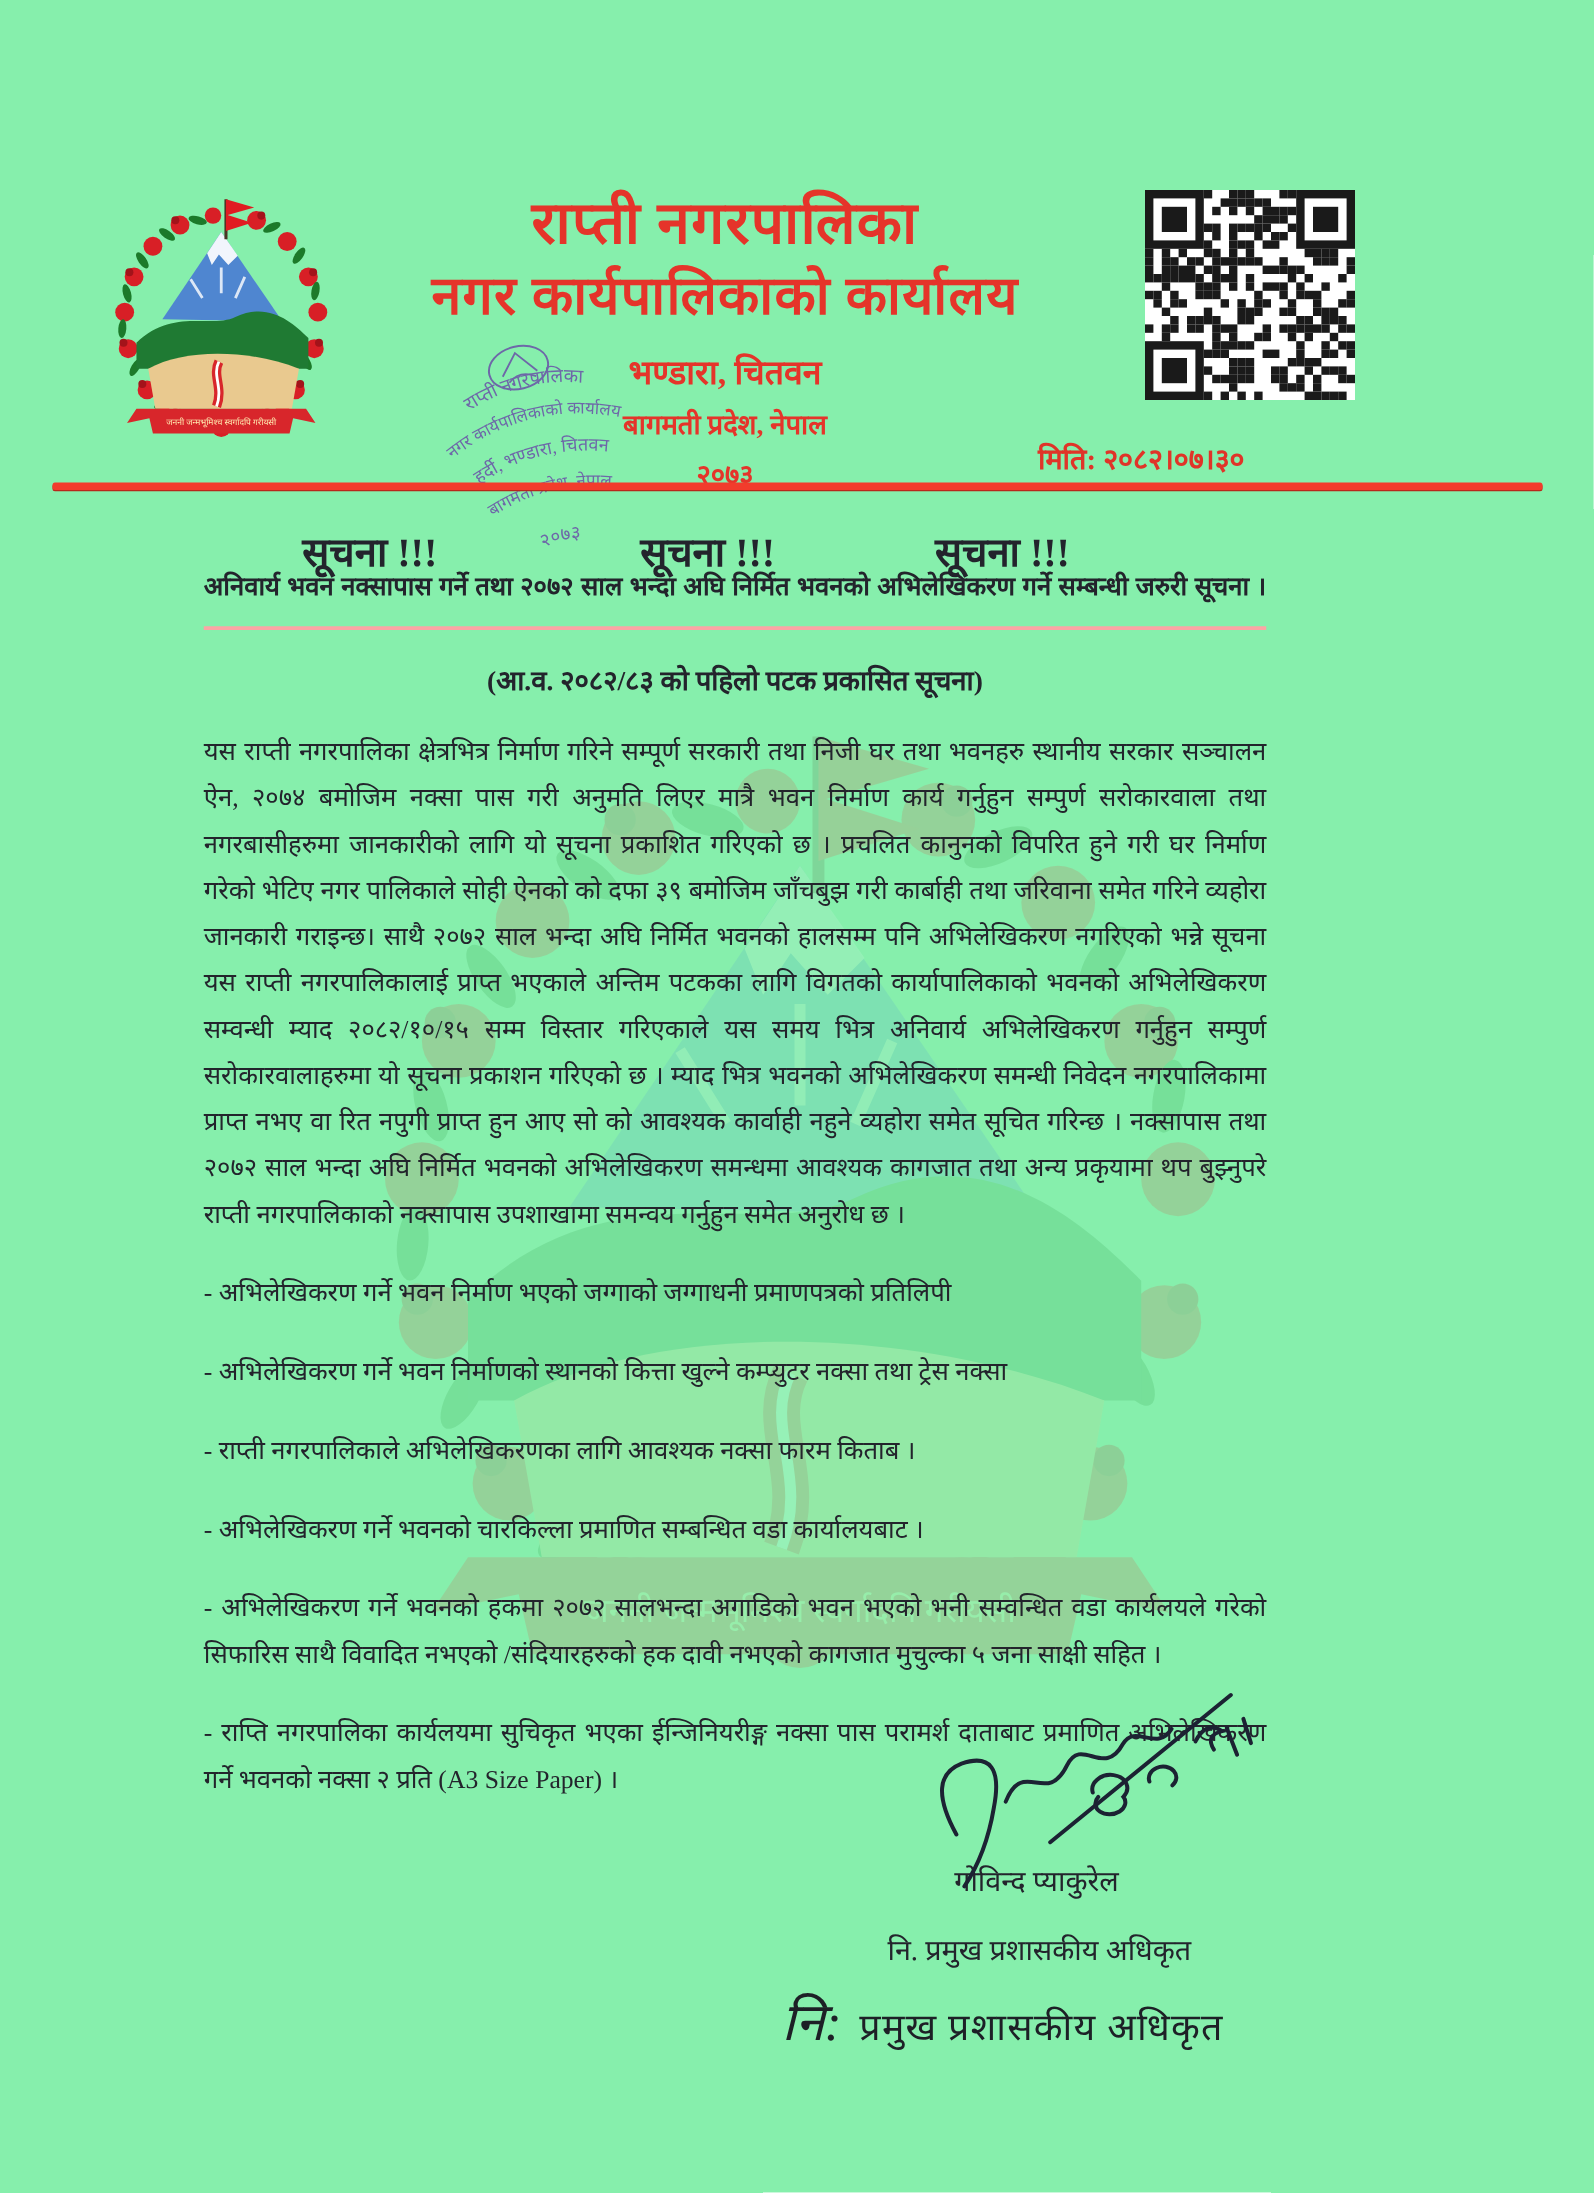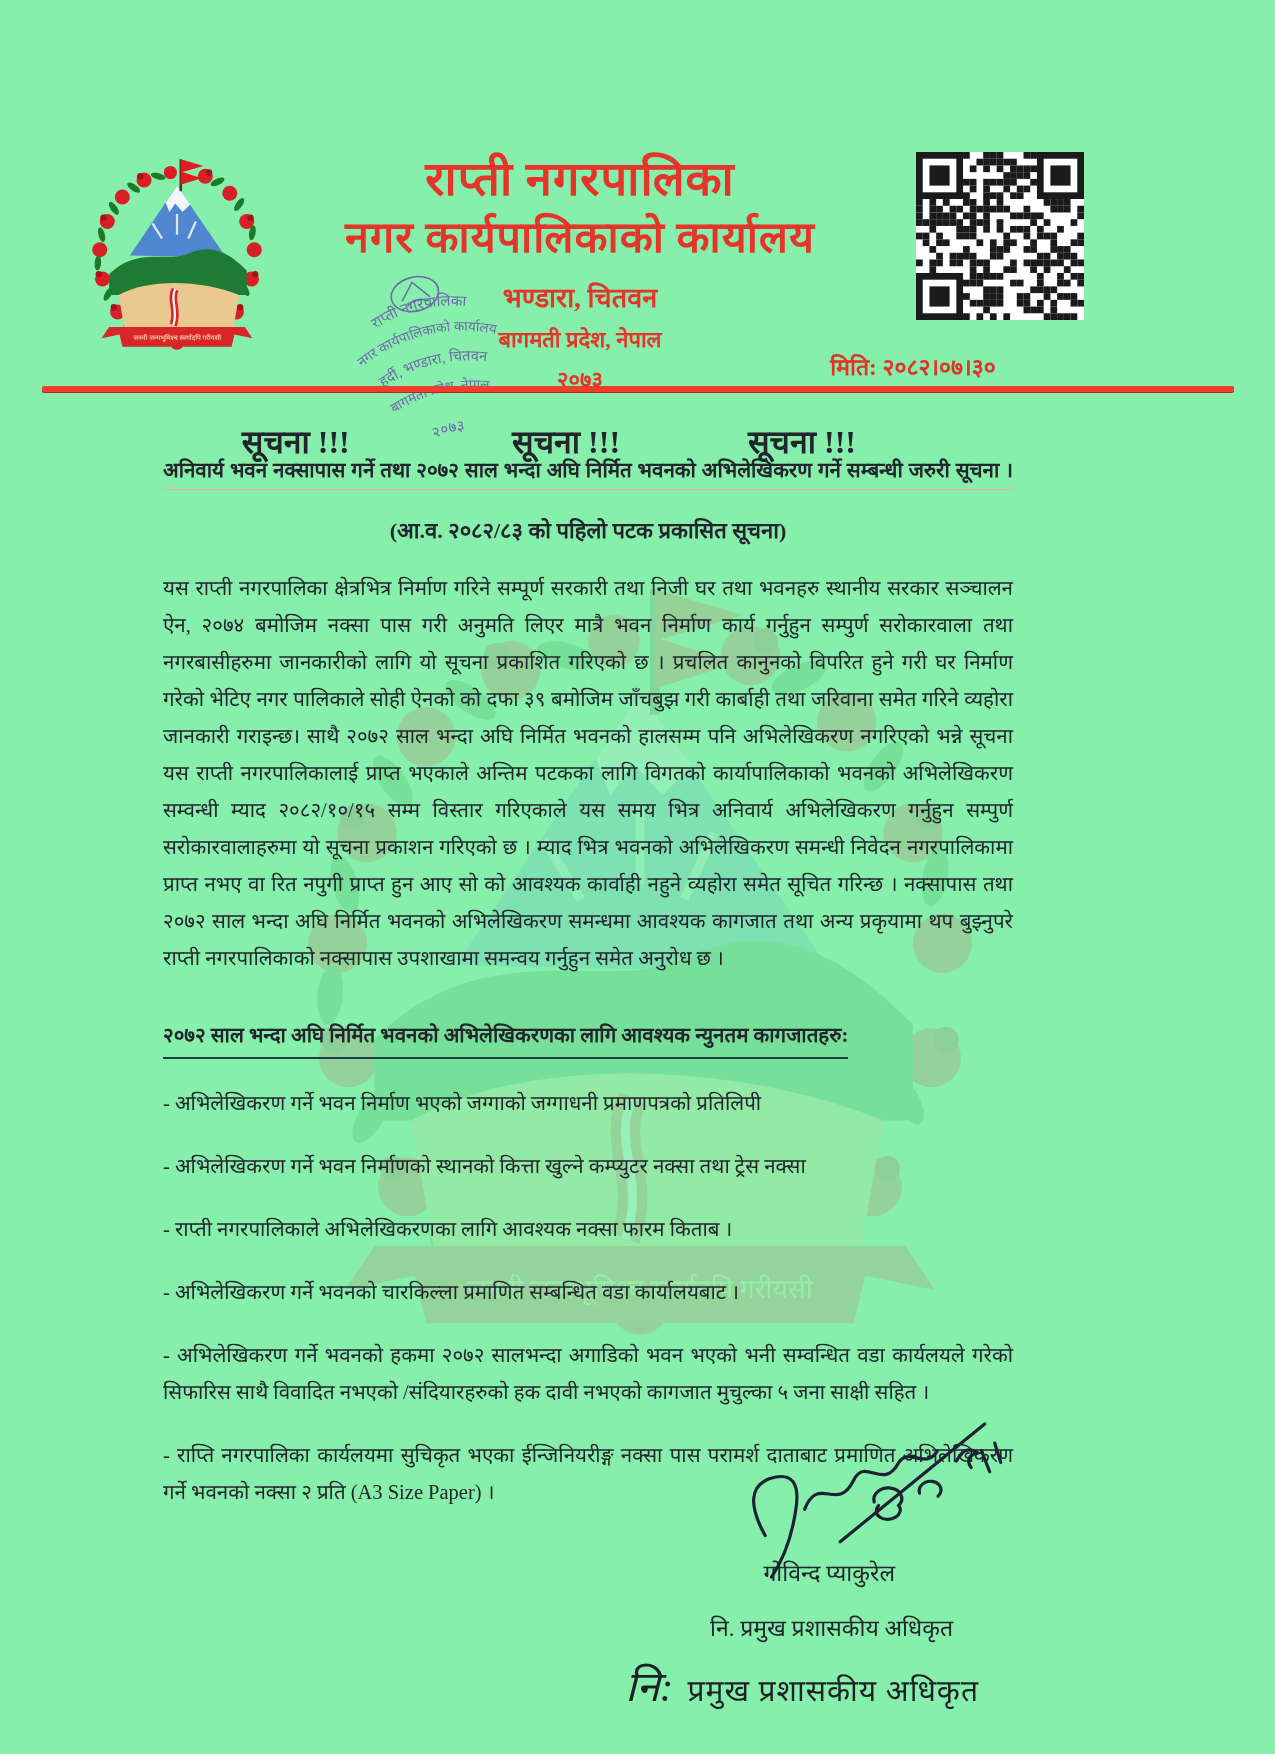--- a/index.html
+++ b/index.html
@@ -46,21 +46,21 @@
   .banner span{position:absolute;transform:translateX(-50%);white-space:nowrap;}
   .b1{left:23.2%;} .b2{left:44.4%;} .b3{left:62.9%;}
   
   .main{
     position:absolute;left:163px;top:455px;width:850px;
     font-size:20.5px;line-height:37px;
   }
   .doc-title{
     font-weight:bold;font-size:20.5px;line-height:30px;
     text-align:justify;text-align-last:justify;
-    padding-bottom:4px;border-bottom:1px solid #fca5a5;
+    padding-bottom:16px;border-bottom:3px solid #fca5a5;
   }
   .doc-subtitle{
     text-align:center;font-weight:bold;font-size:22px;margin-top:22px;
   }
   .doc-body{
     text-align:justify;text-align-last:left;
   }
   .req-heading{
     margin-top:20px;font-weight:bold;
     display:inline-block;padding-bottom:3px;border-bottom:2.5px solid #1d4046;
@@ -468,21 +468,20 @@
     <span class="b1">सूचना !!!</span>
     <span class="b2">सूचना !!!</span>
     <span class="b3">सूचना !!!</span>
   </div>
 
   <div class="main">
     <div class="doc-title">अनिवार्य भवन नक्सापास गर्ने तथा  २०७२ साल भन्दा अघि निर्मित भवनको अभिलेखिकरण गर्ने  सम्बन्धी जरुरी सूचना ।</div>
     <div class="doc-subtitle">(आ.व. २०८२/८३ को पहिलो पटक प्रकासित सूचना)</div>
     <p class="doc-body">यस राप्ती नगरपालिका क्षेत्रभित्र निर्माण गरिने सम्पूर्ण सरकारी तथा निजी घर तथा भवनहरु स्थानीय सरकार सञ्चालन ऐन, २०७४ बमोजिम नक्सा पास गरी अनुमति लिएर मात्रै भवन निर्माण कार्य गर्नुहुन सम्पुर्ण सरोकारवाला तथा नगरबासीहरुमा जानकारीको लागि यो सूचना प्रकाशित गरिएको छ । प्रचलित कानुनको विपरित हुने गरी घर निर्माण गरेको भेटिए नगर पालिकाले सोही  ऐनको को दफा ३९ बमोजिम जाँचबुझ गरी कार्बाही तथा जरिवाना समेत गरिने व्यहोरा  जानकारी गराइन्छ। साथै २०७२ साल भन्दा अघि निर्मित भवनको हालसम्म पनि अभिलेखिकरण नगरिएको भन्ने सूचना  यस राप्ती नगरपालिकालाई प्राप्त भएकाले अन्तिम पटकका लागि विगतको कार्यापालिकाको भवनको अभिलेखिकरण सम्वन्धी म्याद २०८२/१०/१५ सम्म विस्तार गरिएकाले यस समय भित्र अनिवार्य अभिलेखिकरण गर्नुहुन सम्पुर्ण सरोकारवालाहरुमा यो सूचना प्रकाशन गरिएको छ । म्याद भित्र भवनको अभिलेखिकरण समन्धी निवेदन नगरपालिकामा प्राप्त नभए वा रित नपुगी प्राप्त हुन आए सो को आवश्यक कार्वाही नहुने व्यहोरा समेत सूचित गरिन्छ । नक्सापास तथा २०७२ साल भन्दा अघि निर्मित भवनको अभिलेखिकरण समन्धमा आवश्यक कागजात तथा अन्य प्रकृयामा थप बुझ्नुपरे राप्ती नगरपालिकाको नक्सापास उपशाखामा समन्वय गर्नुहुन समेत अनुरोध छ ।</p>
 
-    <span class="req-heading">२०७२ साल भन्दा अघि निर्मित भवनको अभिलेखिकरणका लागि आवश्यक न्युनतम कागजातहरु:</span>
     <ul class="req-list">
       <li>- अभिलेखिकरण गर्ने भवन निर्माण भएको जग्गाको जग्गाधनी प्रमाणपत्रको प्रतिलिपी</li>
       <li>- अभिलेखिकरण गर्ने  भवन निर्माणको स्थानको कित्ता खुल्ने कम्प्युटर नक्सा तथा ट्रेस नक्सा</li>
       <li>- राप्ती नगरपालिकाले अभिलेखिकरणका लागि आवश्यक नक्सा फारम किताब ।</li>
       <li>-  अभिलेखिकरण गर्ने  भवनको चारकिल्ला प्रमाणित सम्बन्धित वडा कार्यालयबाट ।</li>
       <li>- अभिलेखिकरण गर्ने भवनको हकमा २०७२ सालभन्दा अगाडिको भवन भएको भनी  सम्वन्धित वडा कार्यलयले  गरेको सिफारिस साथै विवादित नभएको /संदियारहरुको हक दावी नभएको कागजात मुचुल्का ५ जना साक्षी सहित ।</li>
       <li>-  राप्ति नगरपालिका कार्यलयमा सुचिकृत भएका ईन्जिनियरीङ्ग नक्सा पास परामर्श दाताबाट प्रमाणित अभिलेखिकरण गर्ने भवनको नक्सा २ प्रति (A3 Size Paper) ।</li>
     </ul>
 
     

